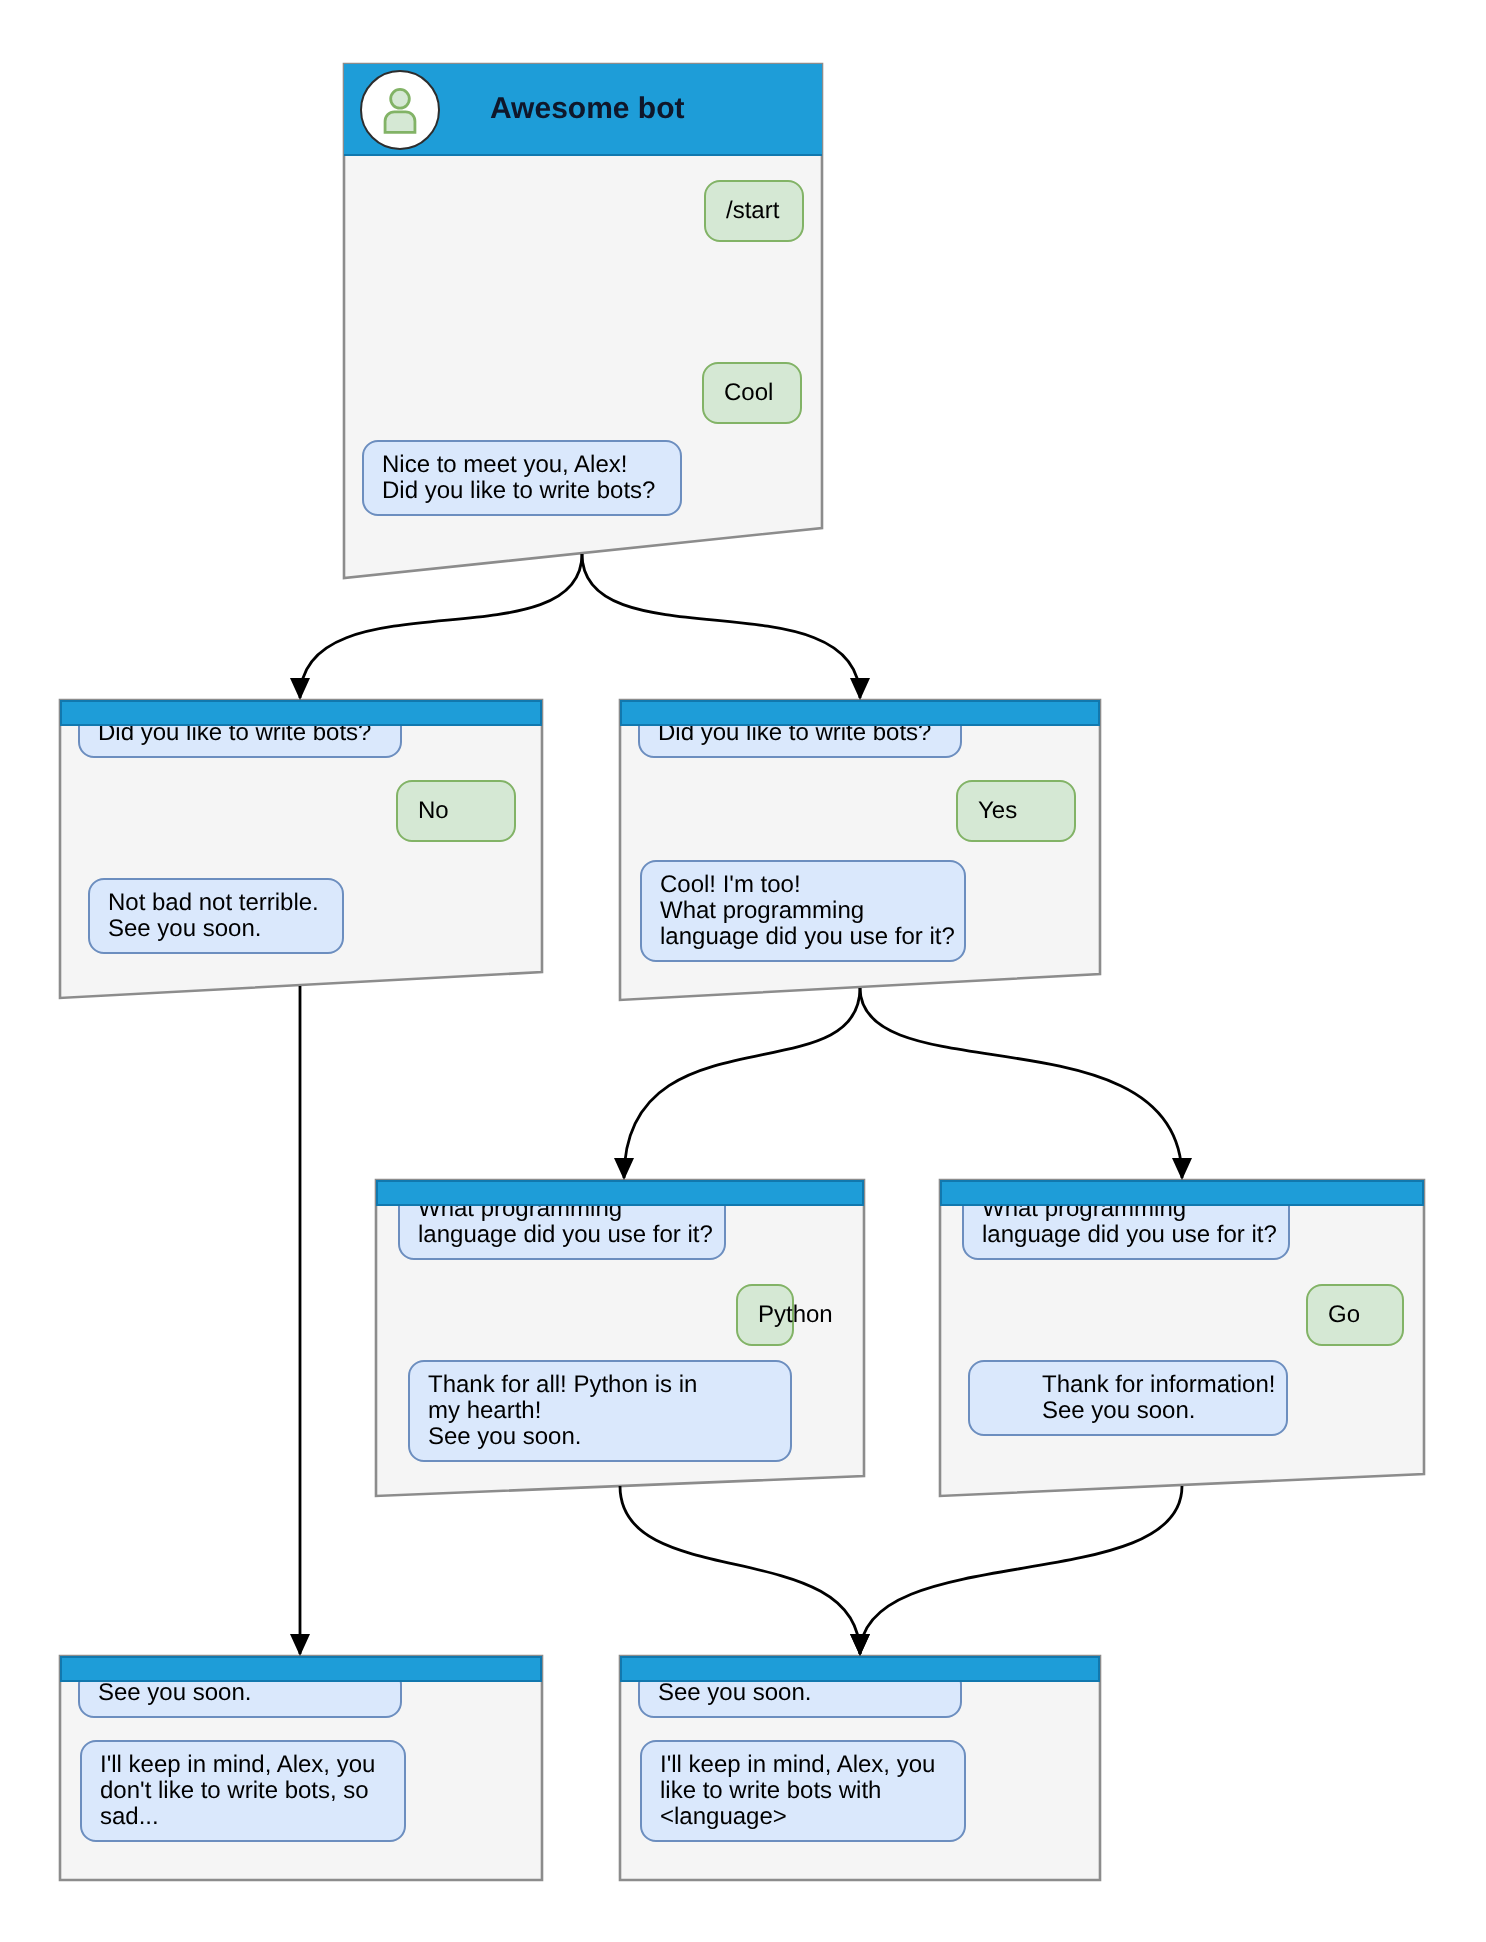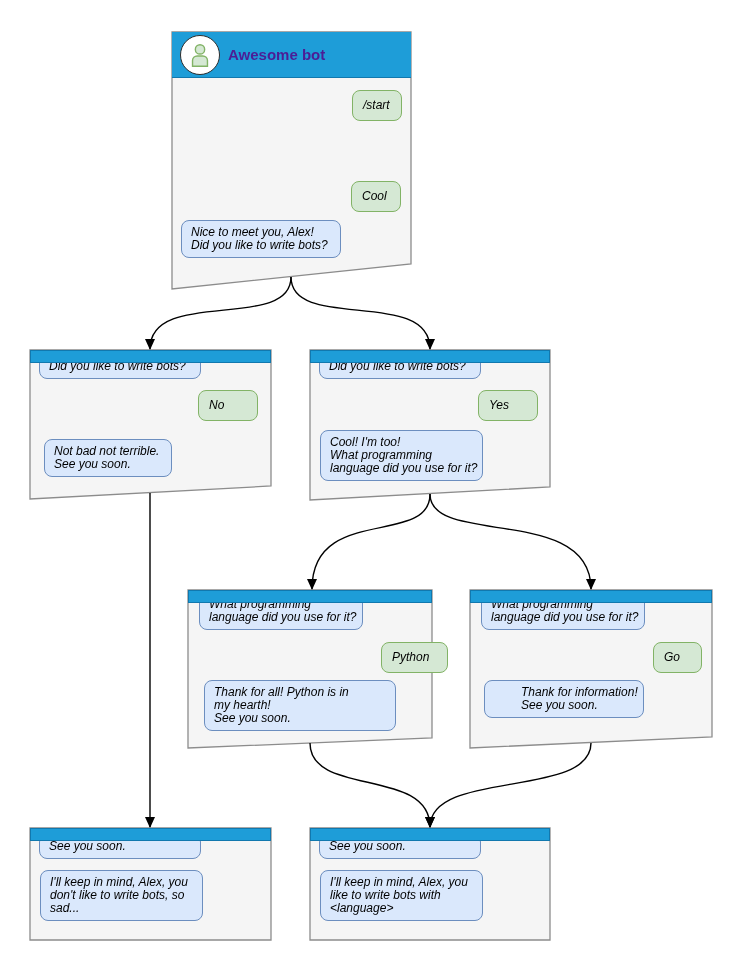--- a/index.html
+++ b/index.html
@@ -2,30 +2,30 @@
 <html><head>
 <meta charset="utf-8">
 <style>
   html,body{margin:0;padding:0;background:#ffffff;}
   .canvas{position:relative;width:743px;height:971px;background:#ffffff;overflow:hidden;
           font-family:"Liberation Sans", sans-serif;}
   .layer{position:absolute;left:0;top:0;z-index:0;}
   .win{fill:#f5f5f5;stroke:#8c8c8c;stroke-width:1.3;}
   .edge{fill:none;stroke:#000000;stroke-width:1.4;}
   .bubble{position:absolute;box-sizing:border-box;border-radius:8px;border:1px solid;
-          font-size:12px;line-height:13px;white-space:pre;color:#000;z-index:1;font-style:italic;}
+          font-size:12px;line-height:13px;white-space:pre;color:#000;z-index:1;}
   .bot{background:#dae8fc;border-color:#6c8ebf;padding:5px 9px;}
   .user{background:#d5e8d4;border-color:#82b366;padding:8px 10px;}
   .titlebar{position:absolute;box-sizing:border-box;background:#1e9dd8;
             border:1px solid #1178ae;z-index:2;}
   .header{position:absolute;box-sizing:border-box;background:#1e9dd8;
           border-bottom:1px solid #1178ae;z-index:2;display:flex;align-items:center;}
   .avatar{width:40px;height:40px;border-radius:50%;background:#ffffff;border:1.6px solid #2d2d2d;
           margin-left:8px;display:flex;align-items:center;justify-content:center;box-sizing:border-box;}
-  .title{color:#4c1d95;font-weight:bold;font-size:15px;margin-left:8px;}
+  .title{color:#0f172a;font-weight:bold;font-size:15px;margin-left:25px;}
 </style>
 </head>
 <body>
 
 <div class="canvas">
 
   <svg class="layer" width="743" height="971" viewBox="0 0 743 971">
     <defs>
       <marker id="arrow" markerUnits="userSpaceOnUse" markerWidth="14" markerHeight="12" refX="10" refY="5" orient="auto">
         <path d="M0,0 L11,5 L0,10 Z" fill="#000000"></path>
@@ -72,21 +72,21 @@
 
   <div class="bubble bot" style="left:319px;top:354px;width:162px;">Did you like to write bots?</div>
   <div class="bubble user" style="left:478px;top:390px;width:60px;">Yes</div>
   <div class="bubble bot" style="left:320px;top:430px;width:163px;">Cool! I'm too!
 What programming
 language did you use for it?</div>
   <div class="titlebar" style="left:310px;top:350px;width:240px;height:13px;"></div>
 
   <div class="bubble bot" style="left:199px;top:592px;width:164px;">What programming
 language did you use for it?</div>
-  <div class="bubble user" style="left:381px;top:642px;width:67px;">Python</div>
+  <div class="bubble user" style="left:368px;top:642px;width:29px;">Python</div>
   <div class="bubble bot" style="left:204px;top:680px;width:192px;">Thank for all! Python is in
 my hearth!
 See you soon.</div>
   <div class="titlebar" style="left:188px;top:590px;width:244px;height:13px;"></div>
 
   <div class="bubble bot" style="left:481px;top:592px;width:164px;">What programming
 language did you use for it?</div>
   <div class="bubble user" style="left:653px;top:642px;width:49px;">Go</div>
   <div class="bubble bot" style="left:484px;top:680px;width:160px;padding-left:36px;">Thank for information!
 See you soon.</div>

